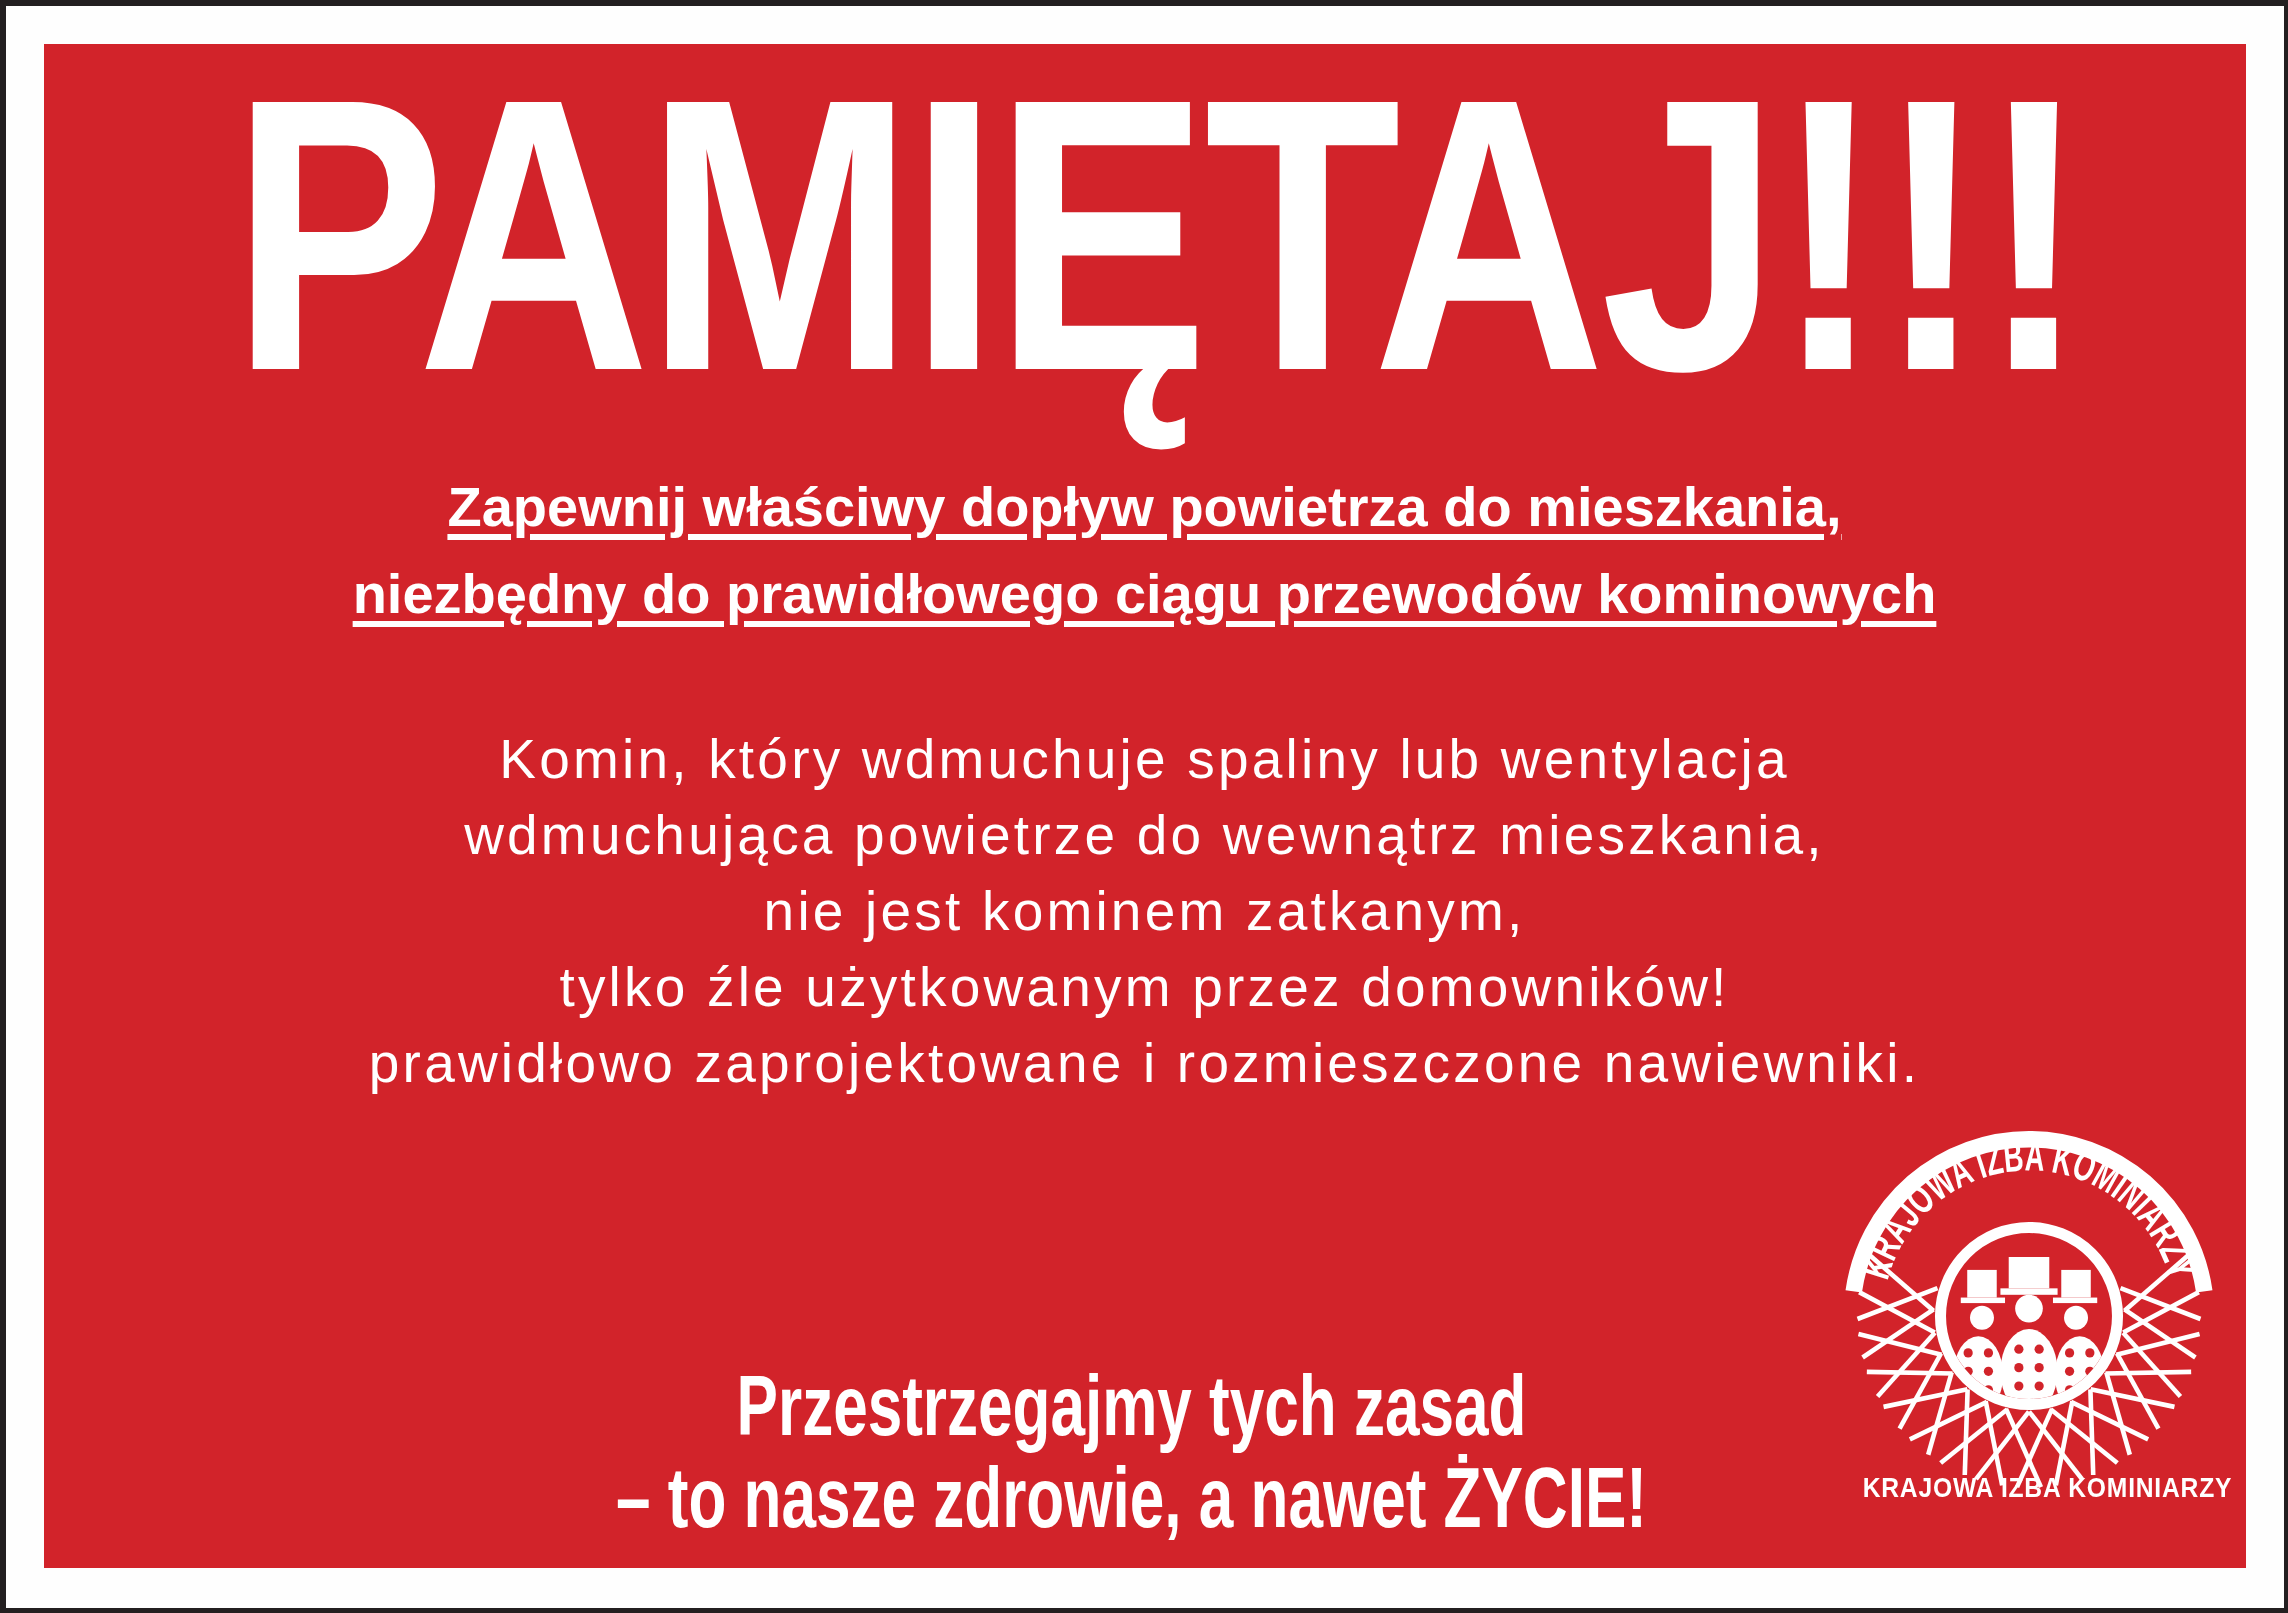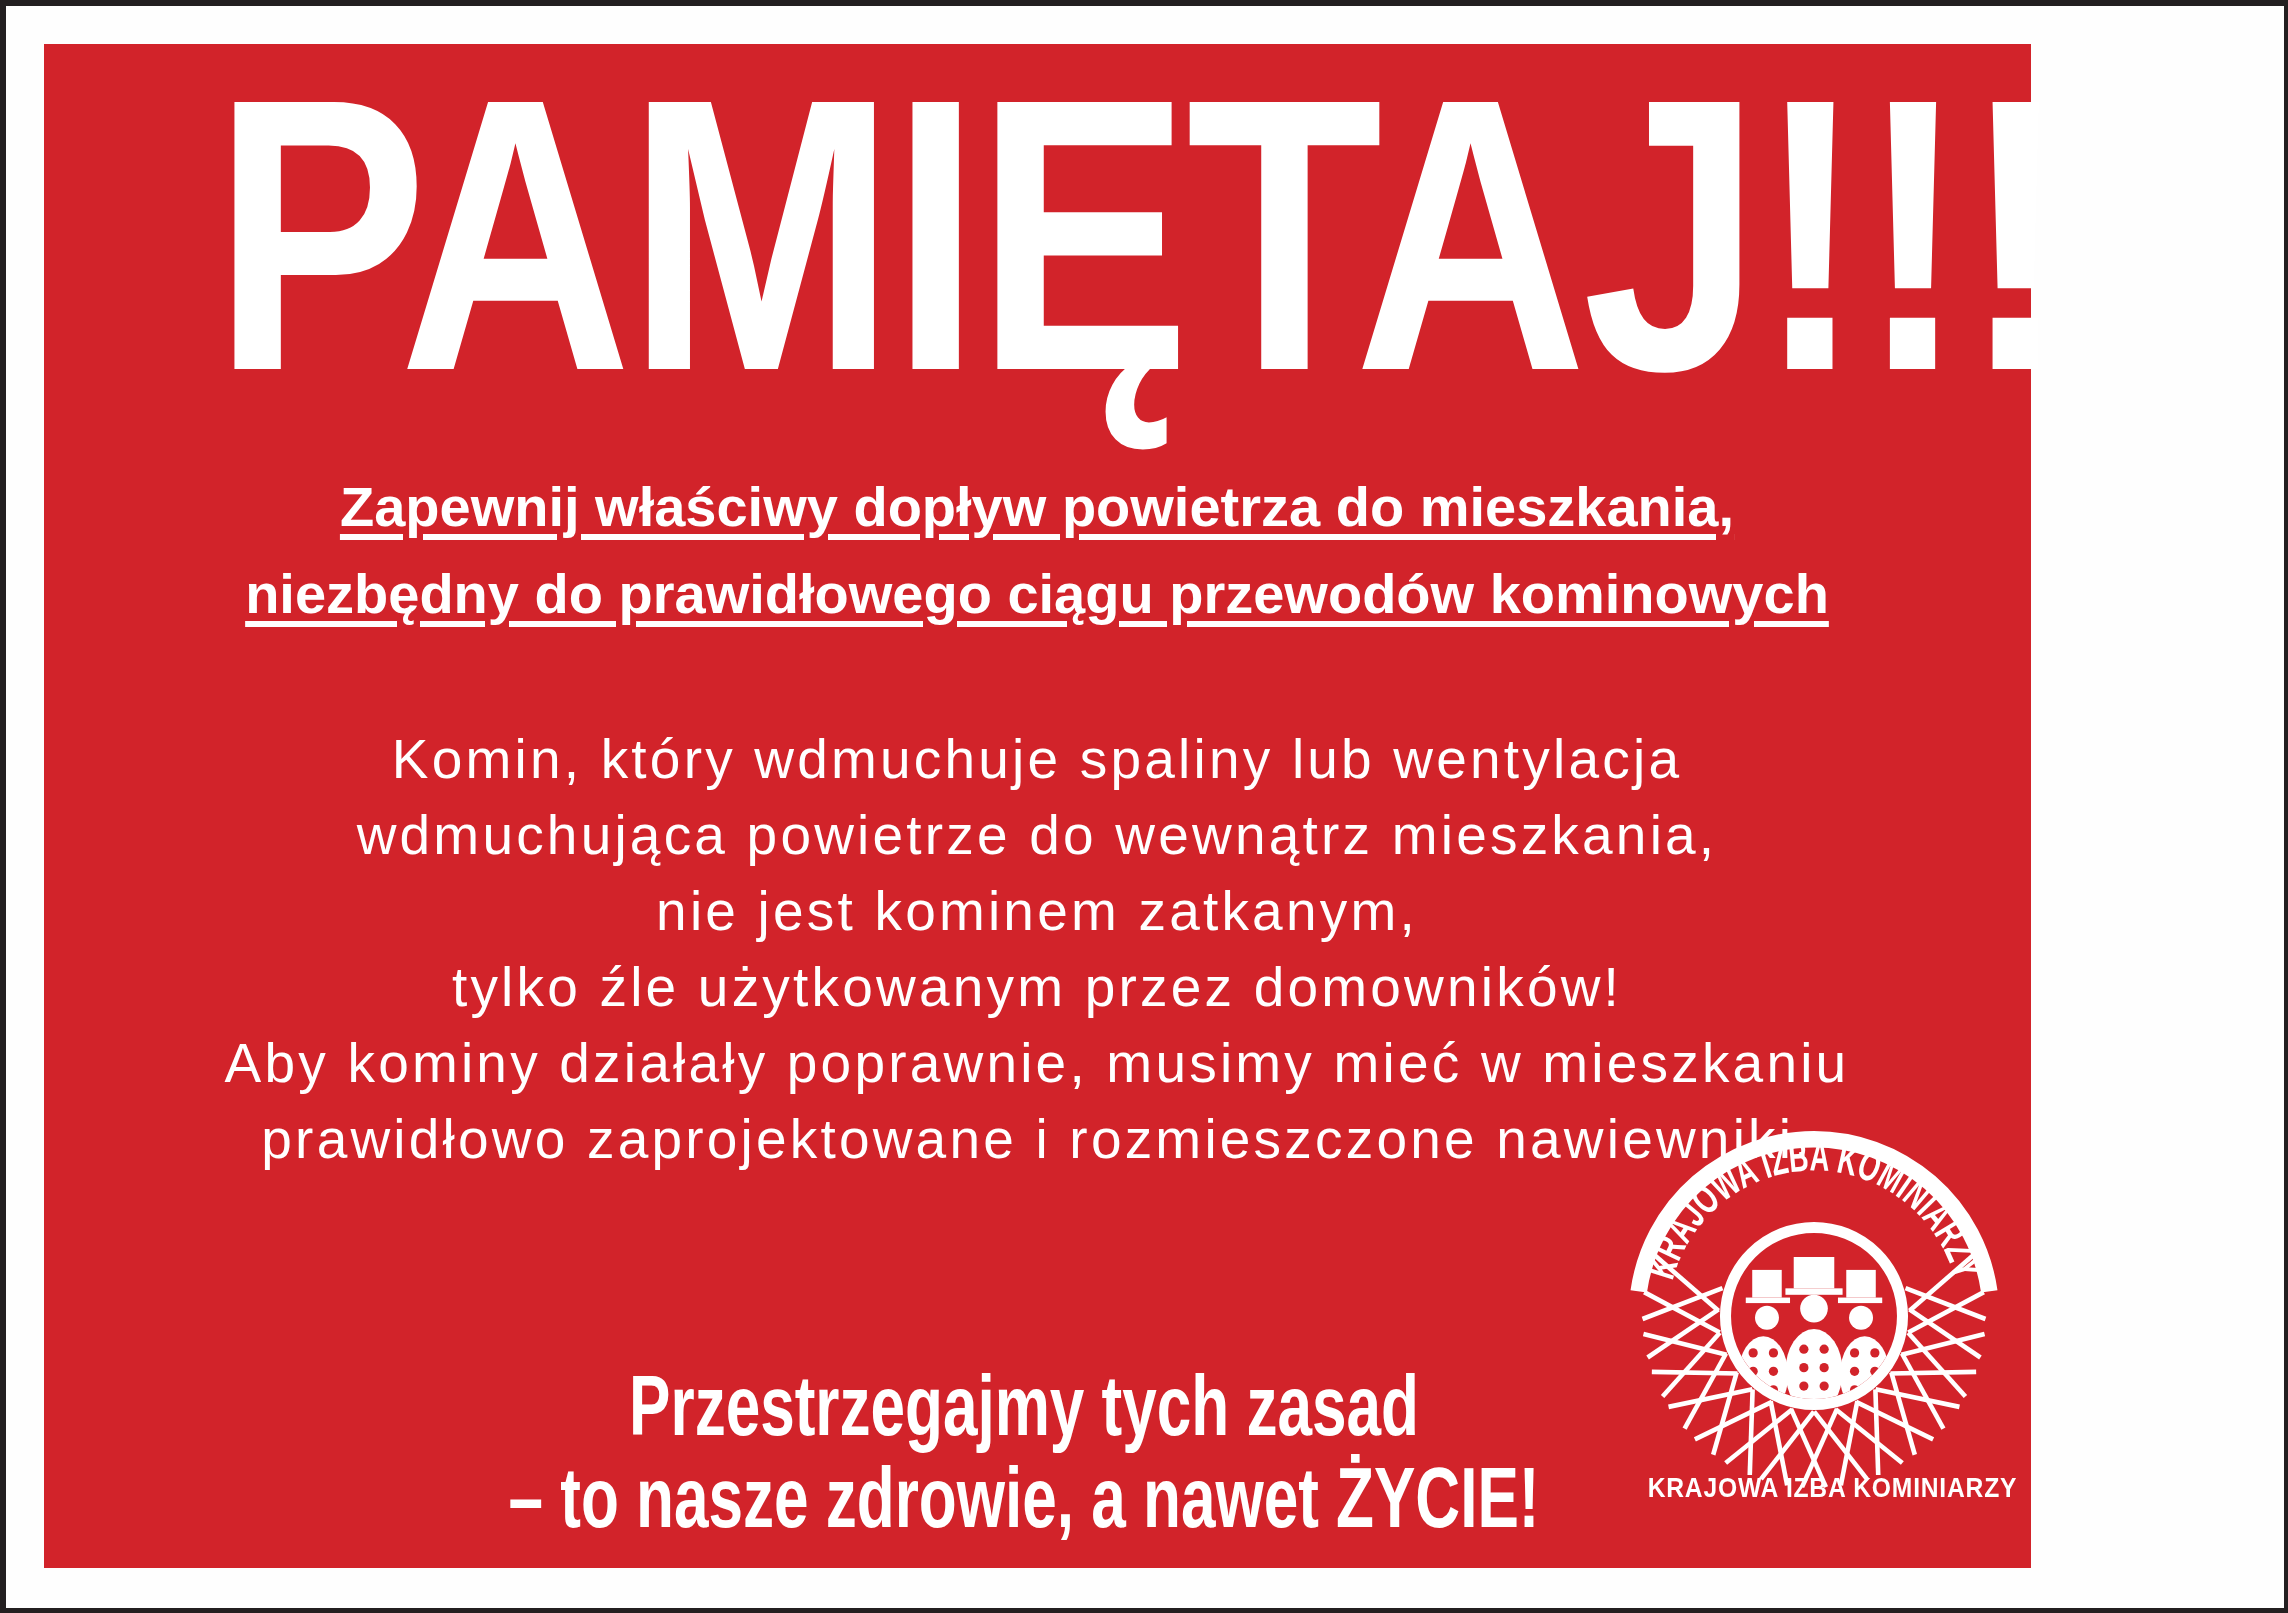--- a/index.html
+++ b/index.html
@@ -11,21 +11,21 @@
     overflow: hidden;
   }
   .paper {
     position: absolute;
     left: 5.5px; top: 5.5px; right: 5.5px; bottom: 5.5px;
     background: #fefefe;
   }
   .panel {
     position: absolute;
     left: 38px; top: 38px;
-    width: 1987px; height: 1524px;
+    width: 2202px; height: 1524px;
     background: #d2232a;
     color: #ffffff;
   }
   .headline {
     position: absolute;
     top: -2.8px; left: 0; width: 100%;
     text-align: center;
     font-size: 388px;
     line-height: 388px;
     font-weight: 800;
@@ -108,21 +108,20 @@
     <div class="subtitle">
       <div class="u">Zapewnij właściwy dopływ powietrza do mieszkania,</div>
       <div class="u">niezbędny do prawidłowego ciągu przewodów kominowych</div>
     </div>
 
     <div class="body-par">
       <div>Komin, który wdmuchuje spaliny lub wentylacja</div>
       <div>wdmuchująca powietrze do wewnątrz mieszkania,</div>
       <div>nie jest kominem zatkanym,</div>
       <div>tylko źle użytkowanym przez domowników!</div>
-      <div>Aby kominy działały poprawnie, musimy mieć w mieszkaniu</div>
       <div>prawidłowo zaprojektowane i rozmieszczone nawiewniki.</div>
     </div>
 
     <div class="conclusion">
       <div>Przestrzegajmy tych zasad</div>
       <div>– to nasze zdrowie, a nawet ŻYCIE!</div>
     </div>
 
     <div class="logo">
       <svg width="378" height="378" viewBox="-205 -205 410 410" xmlns="http://www.w3.org/2000/svg" aria-hidden="true">

